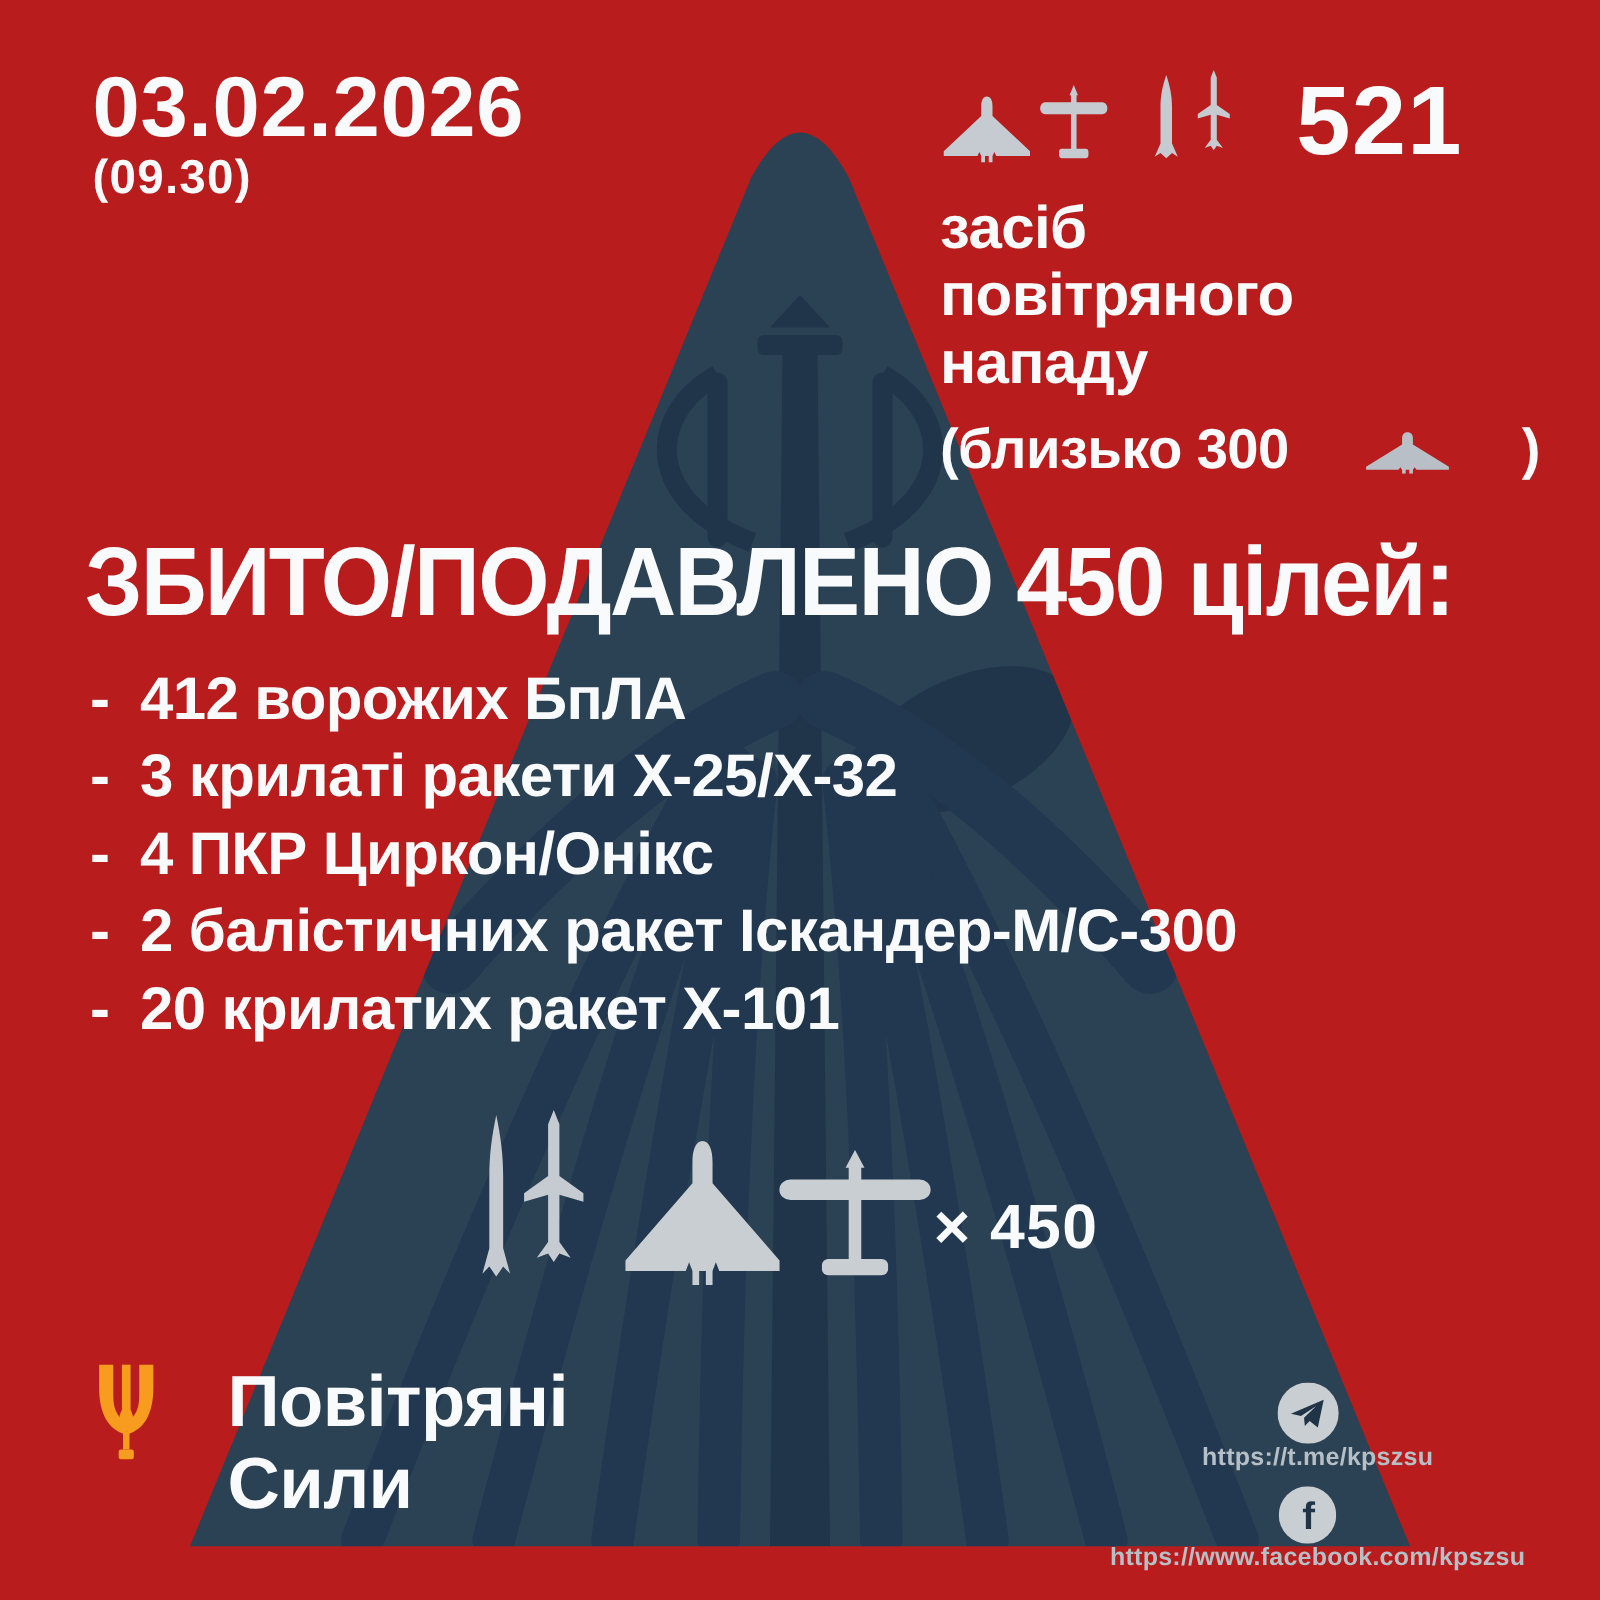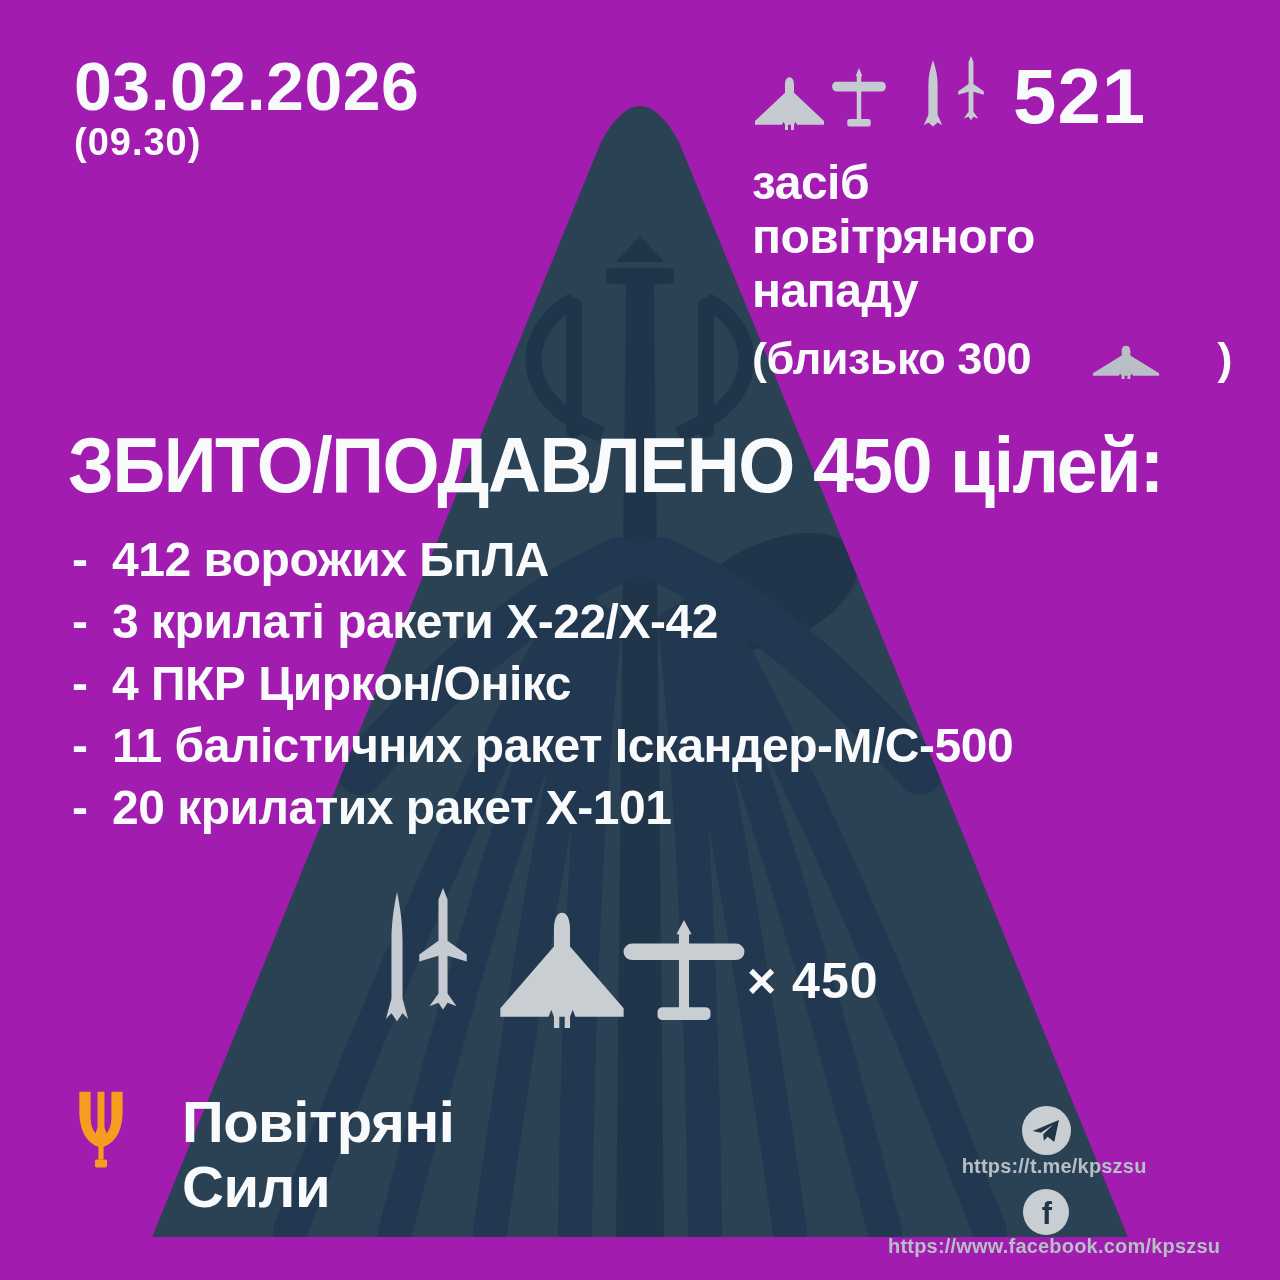--- a/index.html
+++ b/index.html
@@ -1,36 +1,36 @@
 <!DOCTYPE html>
 <html><head>
 <meta charset="utf-8">
 <style>
   html,body{margin:0;padding:0;background:#0e1a26;}
   .canvas{
     position:relative;width:1280px;height:1280px;overflow:hidden;
-    background:#a21caf;
+    background:#b91c1c;
     font-family:"Liberation Sans","DejaVu Sans",sans-serif;
     color:#f8fafb;
   }
   .abs{position:absolute;}
   svg{display:block;}
 
   
   .watermark{position:absolute;left:0;top:0;}
 
   
   .date-block{left:74px;top:52px;}
   .date{font-size:68px;font-weight:800;letter-spacing:0.5px;line-height:1;}
   .time{font-size:38px;font-weight:800;letter-spacing:1px;margin-top:3px;line-height:1;}
 
   
   .attack-block{left:752px;top:56px;width:480px;}
   .attack-row{display:flex;align-items:flex-end;}
-  .attack-row .num{font-size:78px;font-weight:800;line-height:0.84;margin-left:28px;letter-spacing:1px;}
+  .attack-row .num{font-size:78px;font-weight:800;line-height:0.84;margin-left:52px;letter-spacing:1px;}
   .gap4{margin-left:4px;} .gap36{margin-left:36px;} .gap14{margin-left:14px;}
   .attack-label{margin-top:26px;font-size:48px;font-weight:600;line-height:1.13;letter-spacing:-0.5px;white-space:pre-line;}
   .attack-approx{margin-top:14px;font-size:45px;font-weight:600;display:flex;align-items:center;letter-spacing:-0.5px;justify-content:space-between;}
   .attack-approx .mini-drone{margin:6px 10px 0 14px;}
 
   
   .headline{left:68px;top:426px;font-size:78px;font-weight:800;letter-spacing:-1.5px;
     white-space:nowrap;transform:scaleX(0.94);transform-origin:left center;line-height:1;}
 
   
@@ -133,29 +133,29 @@
 
   <div class="abs headline">ЗБИТО/ПОДАВЛЕНО 450 цілей:</div>
 
   <div class="abs list">
     <div class="list-row">
       <span class="dash">-</span>
       <span>412 ворожих БпЛА</span>
     </div>
     <div class="list-row">
       <span class="dash">-</span>
-      <span>3 крилаті ракети Х-22/Х-42</span>
+      <span>3 крилаті ракети Х-25/Х-32</span>
     </div>
     <div class="list-row">
       <span class="dash">-</span>
       <span>4 ПКР Циркон/Онікс</span>
     </div>
     <div class="list-row">
       <span class="dash">-</span>
-      <span>11 балістичних ракет Іскандер-М/С-500</span>
+      <span>2 балістичних ракет Іскандер-М/С-300</span>
     </div>
     <div class="list-row">
       <span class="dash">-</span>
       <span>20 крилатих ракет Х-101</span>
     </div>
   </div>
 
   <div class="abs tally">
     <svg width="24" height="136" viewBox="0 0 26 120" preserveAspectRatio="none" fill="#c6cbd1">
       <path d="M13 0 C9 16 7 28 7 44 L7 94 L1 112 L7 107 L13 114 L19 107 L25 112 L19 94 L19 44 C19 28 17 16 13 0 Z"></path>

